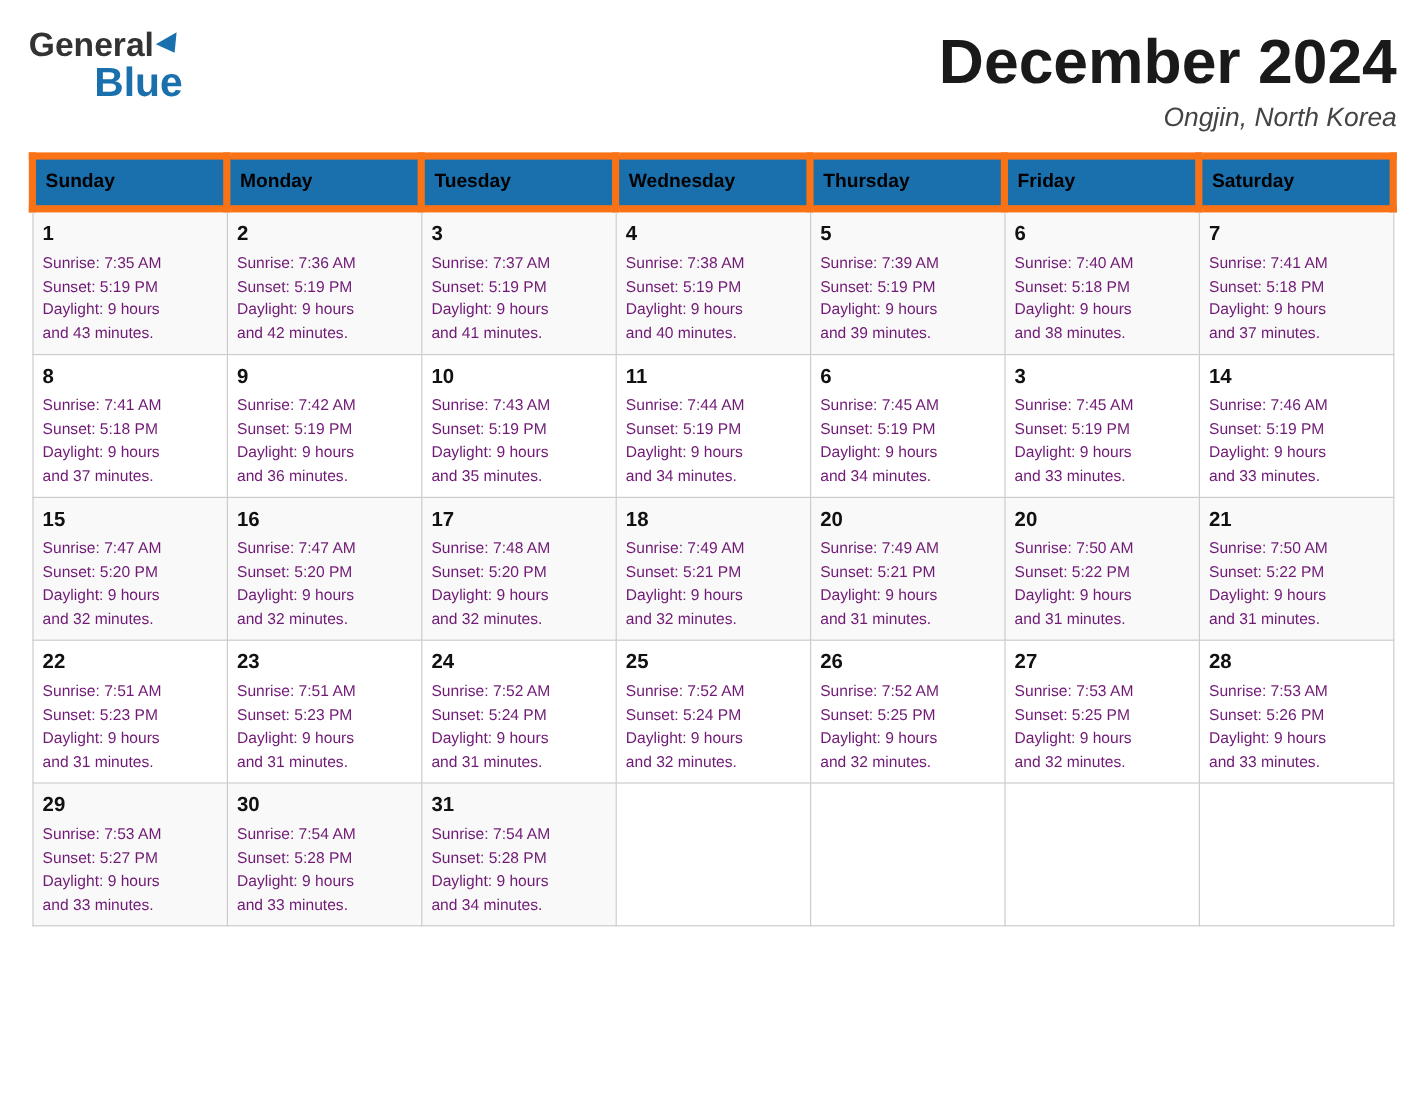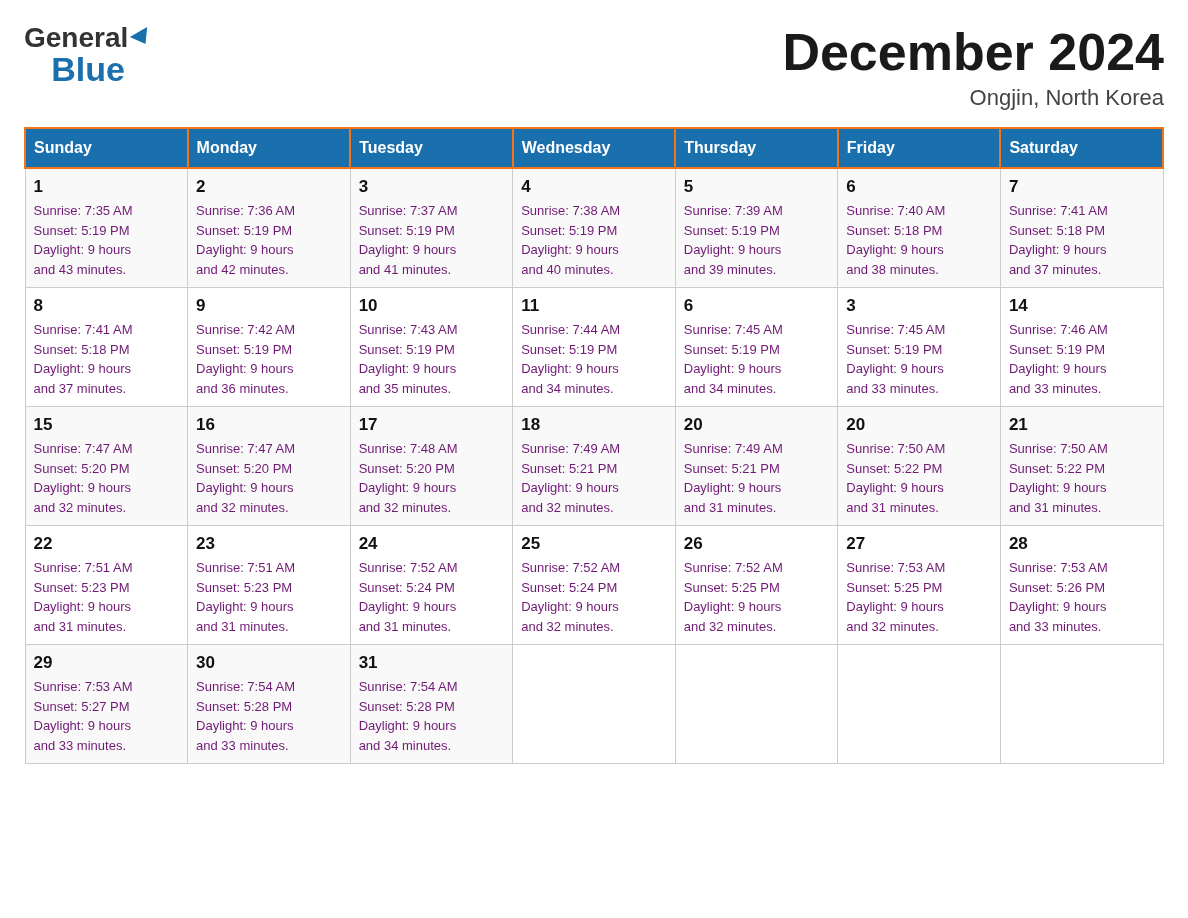--- a/index.html
+++ b/index.html
@@ -12,21 +12,21 @@
     }
     .header {
       display: flex;
       justify-content: space-between;
       align-items: flex-start;
       margin-bottom: 16px;
     }
     .logo {
       display: flex;
       flex-direction: column;
-      align-items: center;
+      align-items: flex-end;
     }
     .logo-general {
       font-size: 28px;
       font-weight: bold;
       color: #333;
       line-height: 1;
     }
     .logo-blue {
       font-size: 34px;
       font-weight: bold;
@@ -54,34 +54,35 @@
     .month-title {
       font-size: 52px;
       font-weight: bold;
       color: #1a1a1a;
       line-height: 1.1;
     }
     .location {
       font-size: 22px;
       color: #444;
       margin-top: 4px;
+      font-style: italic;
     }
     table {
       width: 100%;
       border-collapse: collapse;
       table-layout: fixed;
     }
     thead tr th {
       background-color: #1a6fad;
-      color: #ffffff;
+      color: #000000;
       font-size: 16px;
       font-weight: bold;
       padding: 10px 8px;
       text-align: left;
-      border: 2px solid #f97316;
+      border: 6px solid #f97316;
     }
     tbody tr td {
       vertical-align: top;
       padding: 8px;
       border: 1px solid #ccc;
       font-size: 13.5px;
       color: #222;
       height: 110px;
     }
     tbody tr:nth-child(odd) td {

